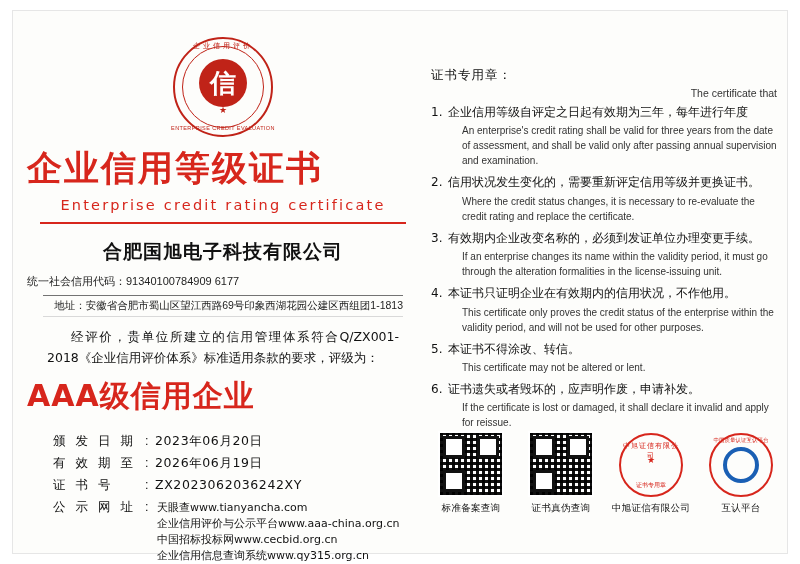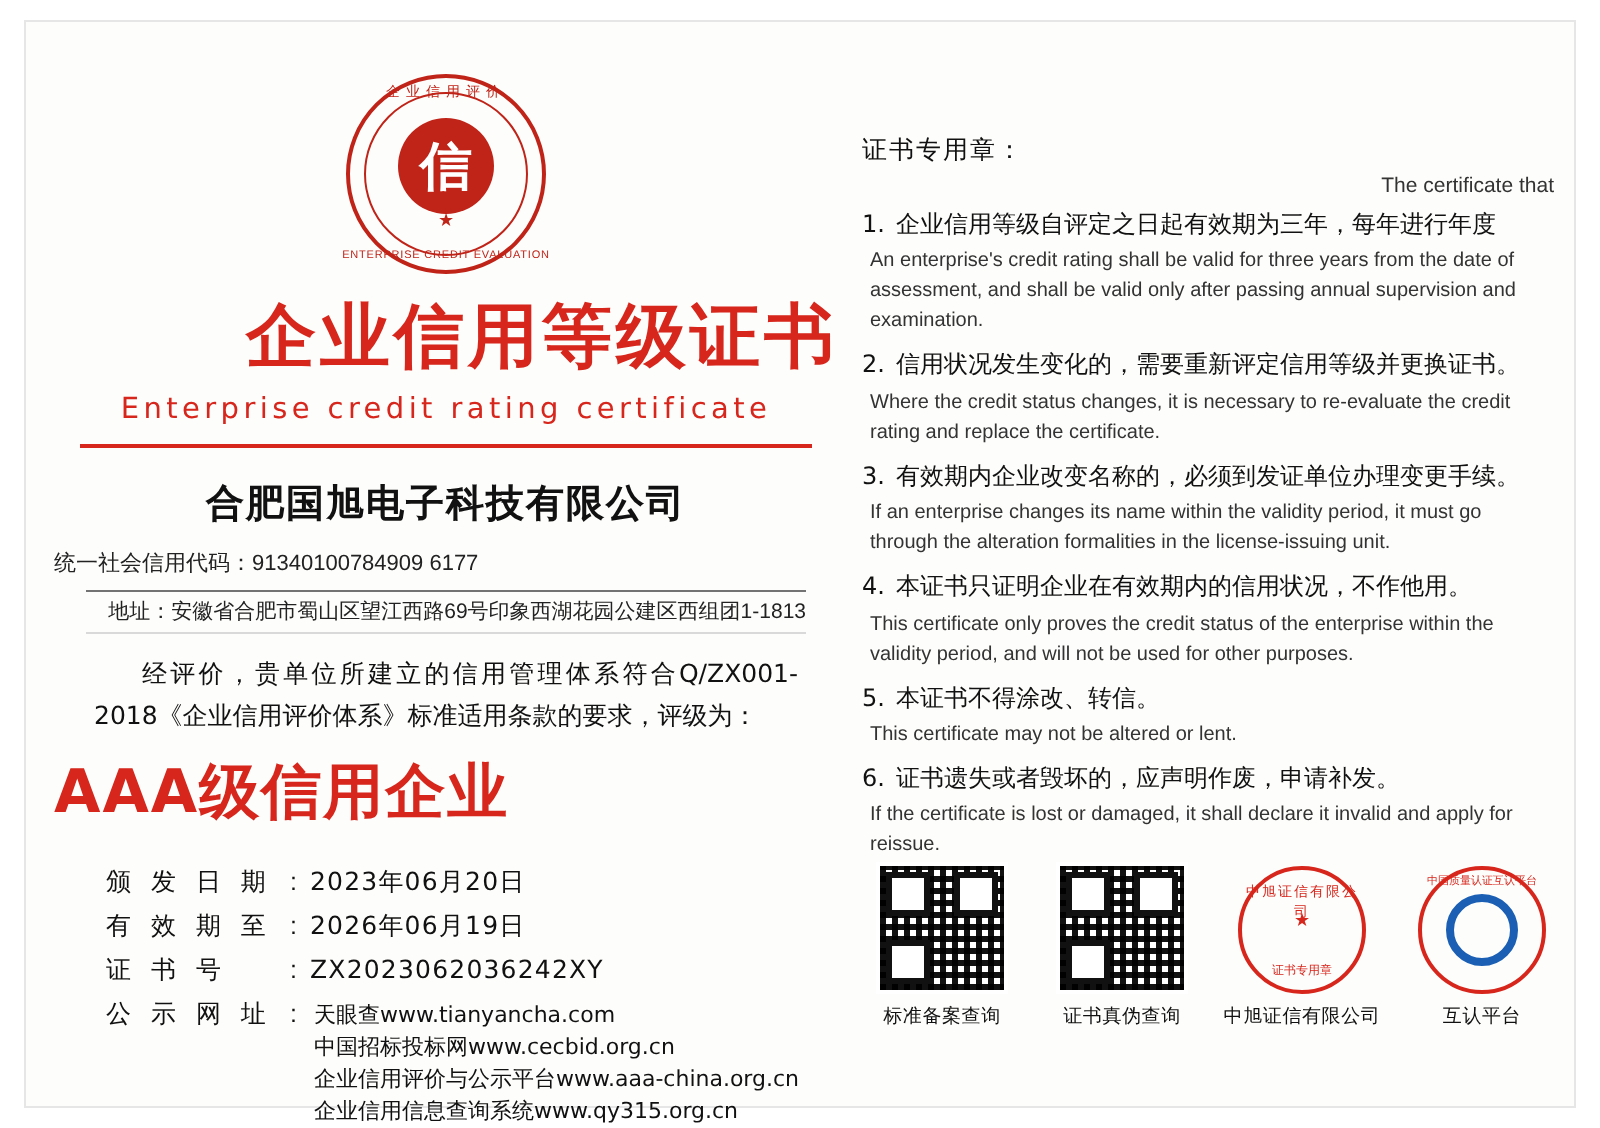--- a/index.html
+++ b/index.html
@@ -95,21 +95,21 @@
     letter-spacing: 0.4px;
   }
   .seal .seal-star {
     position: absolute;
     left: 50px; top: 72px;
     color: #c02318;
     font-size: 9px;
   }
 
   .title-cn {
-    text-align: right;
+    text-align: left;
     font-size: 35px;
     font-weight: bold;
     color: #d7261c;
     letter-spacing: 2px;
     margin-top: 4px;
     font-family: "DejaVu Sans", sans-serif;
   }
   .title-en {
     text-align: center;
     font-size: 14.5px;
@@ -241,21 +241,21 @@
     font-family: "DejaVu Sans", sans-serif;
   }
   .note-num {
     width: 17px;
     flex: none;
   }
   .note-cn-text {
     flex: 1;
   }
   .note-en {
-    margin-left: 4px;
+    margin-left: 31px;
     font-size: 10px;
     color: #333;
     line-height: 1.5;
     margin-top: 2px;
   }
 
   
   .stamps-row {
     position: absolute;
     left: 418px;
@@ -404,22 +404,22 @@
         <div class="field-row">
           <span class="field-label">证  书  号</span>
           <span class="field-colon">:</span>
           <span class="field-value">ZX2023062036242XY</span>
         </div>
         <div class="field-row">
           <span class="field-label">公 示 网 址</span>
           <span class="field-colon">:</span>
           <span class="urls">
             <div class="url-line">天眼查www.tianyancha.com</div>
+            <div class="url-line">企业信用评价与公示平台www.aaa-china.org.cn</div>
             <div class="url-line">中国招标投标网www.cecbid.org.cn</div>
-            <div class="url-line">企业信用评价与公示平台www.aaa-china.org.cn</div>
             <div class="url-line">企业信用信息查询系统www.qy315.org.cn</div>
           </span>
         </div>
       </div>
     </div>
 
     <div class="right-col">
       <div class="notes-title-cn">证书专用章：</div>
       <div class="notes-title-en">The certificate that</div>
 

